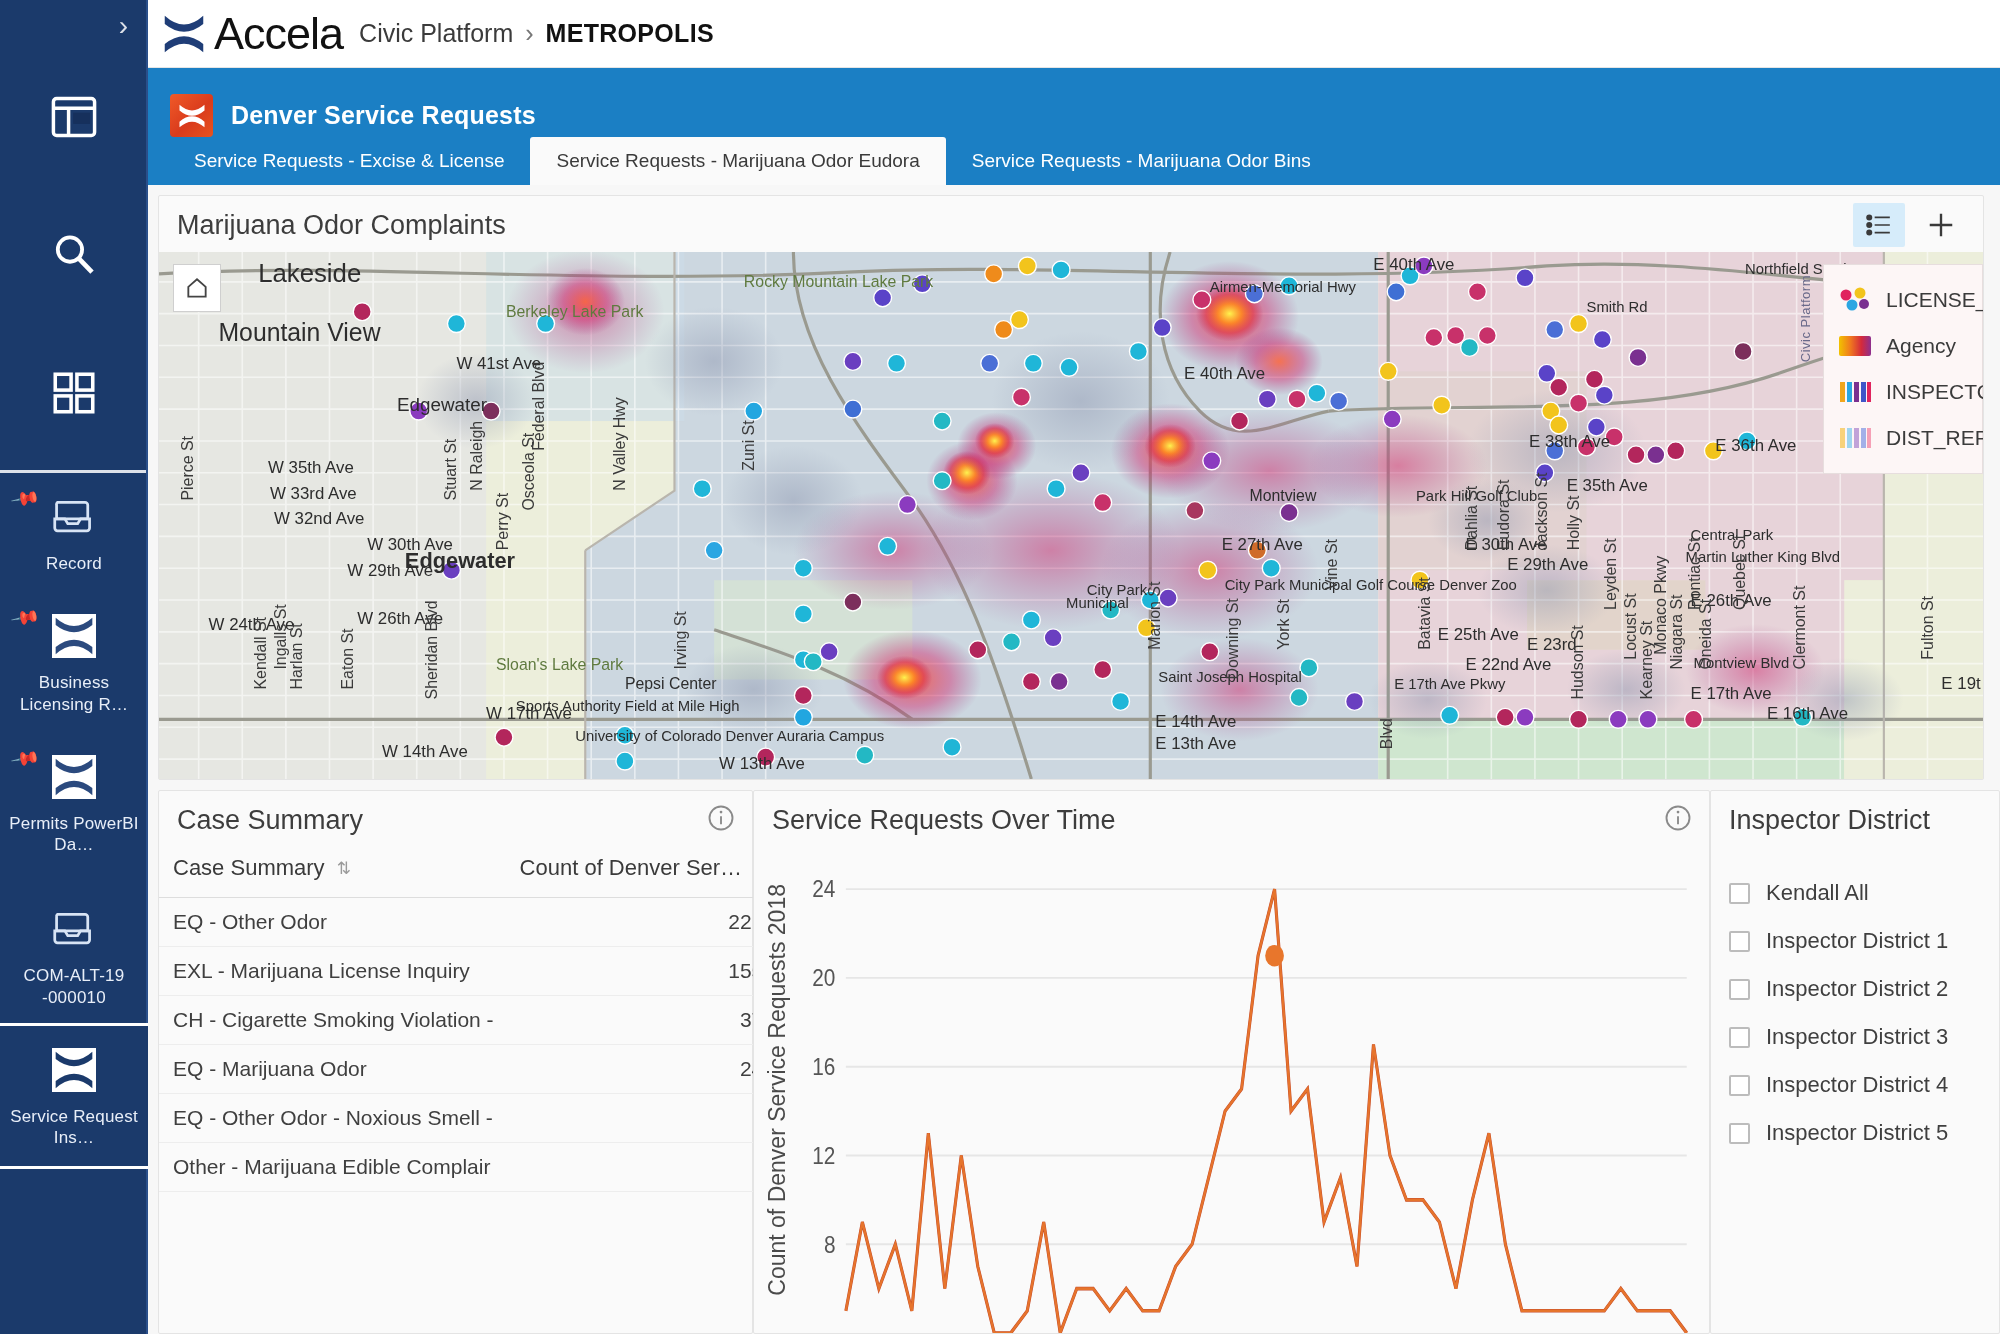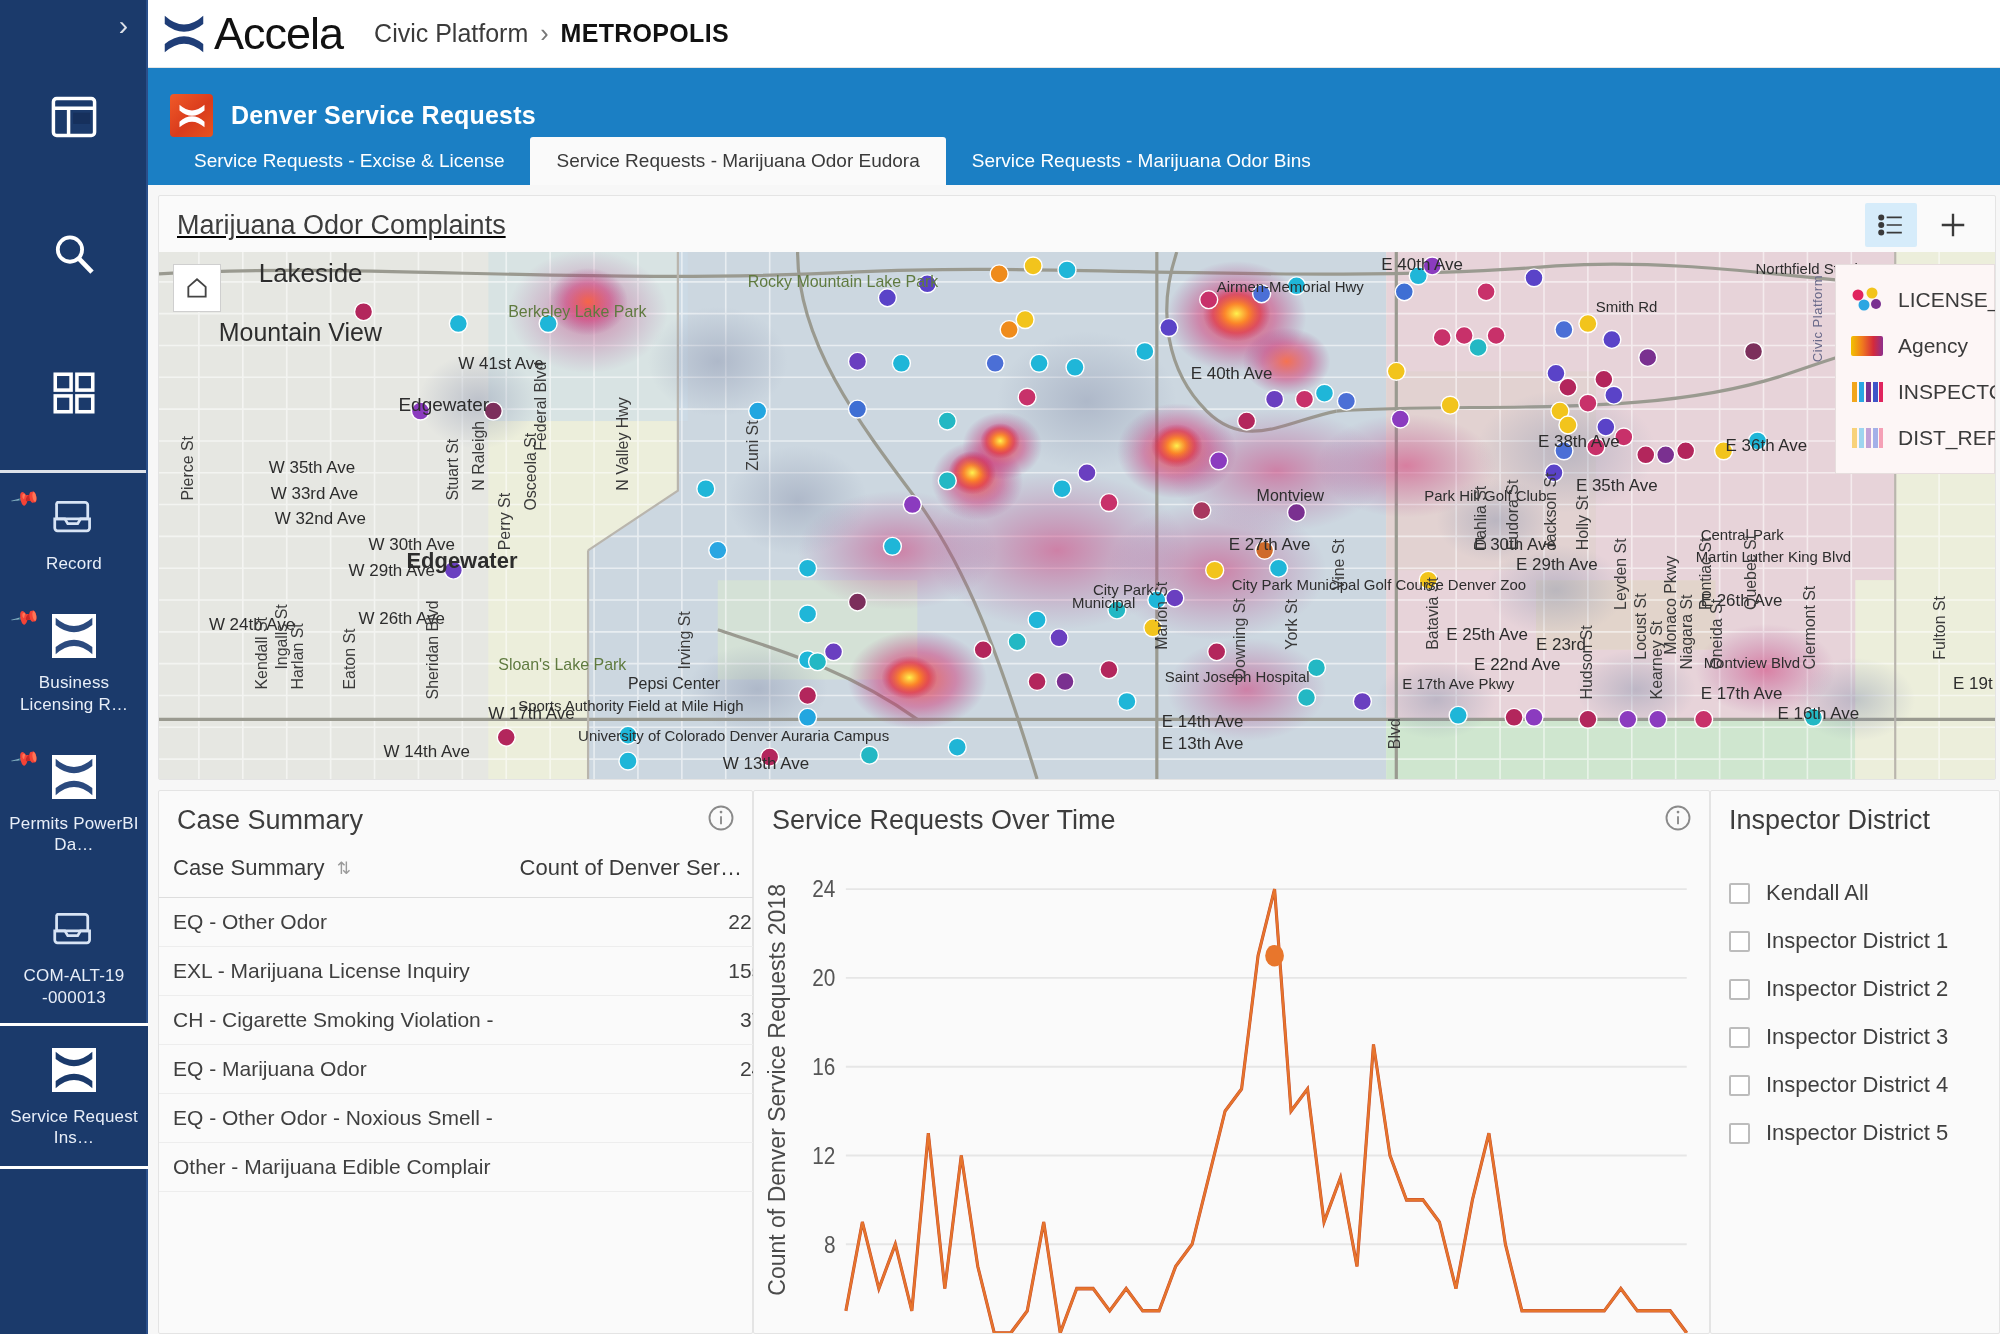--- a/index.html
+++ b/index.html
@@ -60,21 +60,21 @@
     height: 68px; background: #ffffff;
     display: flex; align-items: center; padding-left: 14px;
     border-bottom: 1px solid #e5e5e5;
   }
   .logo-glyph {
     width: 44px; height: 44px; margin-right: 8px;
     display: inline-block;
   }
   .logo-word {
     font-size: 45px; font-weight: 400; color: #111111; letter-spacing: -1px;
-    margin-right: 31px;
+    margin-right: 16px;
   }
   .crumb { font-size: 25px; color: #3b3b3b; }
   .crumb-sep { font-size: 25px; color: #777; margin: 0 12px; }
   .crumb-current { font-size: 25px; color: #111; font-weight: 700; letter-spacing: .3px; }
 
   
   .appband {
     background: #1b7fc4;
     height: 117px;
     position: relative;
@@ -114,23 +114,22 @@
   }
 
   
   .card {
     background: #fafafa;
     border: 1px solid #e4e4e4;
     border-radius: 2px;
     position: relative;
   }
   .map-card {
-    position: absolute; left: 10px; right: 4px; top: 10px; height: 585px;
+    position: absolute; left: 10px; right: 16px; top: 10px; height: 585px;
     overflow: hidden;
-    text-decoration: underline;
   }
   .card-head {
     height: 58px; display: flex; align-items: center;
     padding: 0 16px 0 18px; position: relative;
   }
   .card-title { font-size: 27px; color: #3d3d3d; font-weight: 400; }
   .head-tools { margin-left: auto; display: flex; align-items: center; gap: 10px; }
   .tool-btn {
     width: 52px; height: 44px; display: flex; align-items: center; justify-content: center;
     cursor: pointer; border-radius: 2px;
@@ -285,21 +284,21 @@
       <span class="lbl">Permits PowerBI Da…</span>
     </div>
 
     <div class="rail-item" style="padding-top:34px;">
       <span class="glyph">
         <svg width="50" height="44" viewBox="0 0 26 24" fill="none" stroke="#d8e4f5" stroke-width="1.5">
           <path d="M4 4 h15 a1.5 1.5 0 0 1 1.5 1.5 V13 H3.5 V5.5 A1.5 1.5 0 0 1 4 4Z"></path>
           <path d="M2.5 13 H8 l1.6 2.6 h5.4 L16.6 13 H21.5 v5 a1.5 1.5 0 0 1 -1.5 1.5 H4 A1.5 1.5 0 0 1 2.5 18Z"></path>
         </svg>
       </span>
-      <span class="lbl">COM-ALT-19 -000013</span>
+      <span class="lbl">COM-ALT-19 -000010</span>
     </div>
 
     <div class="rail-item selected">
       <span class="glyph">
         <svg width="44" height="44" viewBox="0 0 24 24">
           <rect width="24" height="24" fill="#ffffff"></rect>
           <path d="M2 2 Q12 11 22 2 L22 6 Q12 14 2 6 Z" fill="#1b3a6b"></path>
           <path d="M2 22 Q12 13 22 22 L22 18 Q12 10 2 18 Z" fill="#1b3a6b"></path>
         </svg>
       </span>

